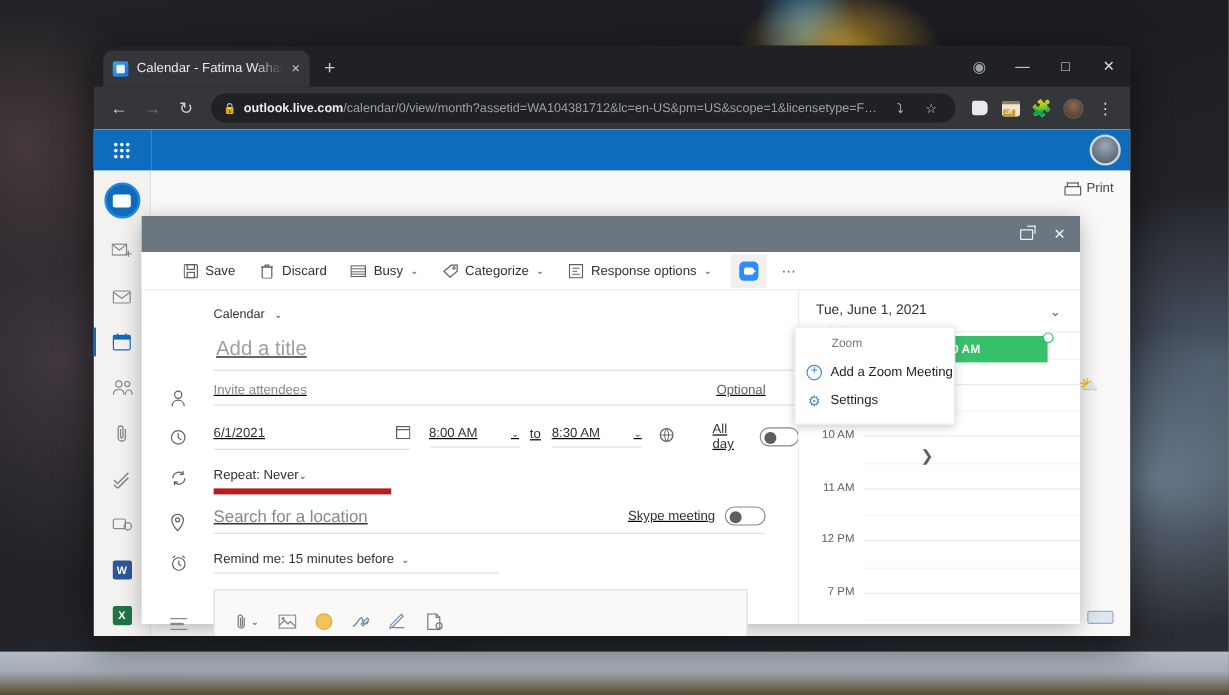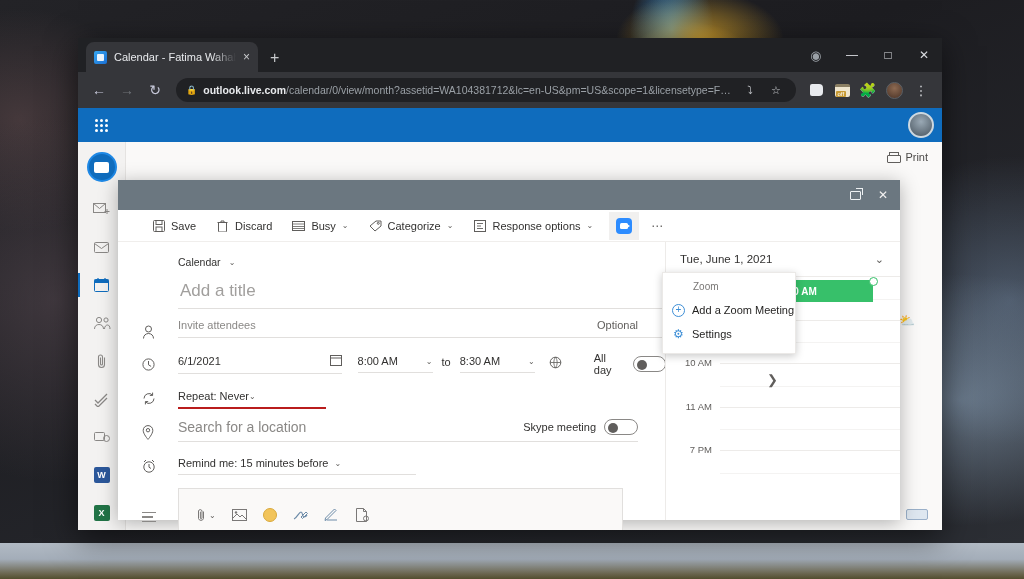--- a/index.html
+++ b/index.html
@@ -263,21 +263,21 @@
   }
 
   
   .dlg-body { display: flex; height: 278px; }
   .form-pane { width: 547px; padding: 8px 0 0 24px; position: relative; }
   .preview-pane { flex: 1; border-left: 1px solid #edebe9; position: relative; overflow: hidden; }
 
   .calsel { display: flex; align-items: center; gap: 8px; font-size: 10.5px; color: #323130;
             padding: 6px 0 0 36px; }
 
-  .frow { display: flex; align-items: flex-start; gap: 0; padding-top: 10px; }
+  .frow { display: flex; align-items: flex-start; gap: 0; padding-top: 10px; text-decoration: underline; }
   .ficon { width: 36px; color: #605e5c; font-size: 12px; flex: none; padding-top: 6px; text-align: left; }
   .fbody { flex: 1; position: relative; }
   .underline { border-bottom: 1px solid #e1dfdd; }
 
   .title-input { font-size: 17px; color: #a19f9d; padding: 3px 0 7px 2px; }
   .row-title .fbody { width: 460px; }
   .dot-badge {
     width: 7px; height: 7px; border-radius: 50%; background: #605e5c;
     margin: 13px 0 0 6px;
   }
@@ -302,21 +302,21 @@
     width: 34px; height: 16px; border-radius: 9px; border: 1px solid #8a8886;
     background: #fff; position: relative;
   }
   .toggle i {
     position: absolute; left: 3px; top: 2.5px; width: 10px; height: 10px;
     border-radius: 50%; background: #605e5c; display: block;
   }
 
   .repeat-field { display: inline-flex; align-items: center; gap: 0;
     font-size: 11px; color: #323130; padding-bottom: 5px;
-    border-bottom: 2px solid #b91c1c; width: 148px; }
+    border-bottom: 5px solid #b91c1c; width: 148px; }
 
   .loc-line { display: flex; align-items: center; width: 460px;
               border-bottom: 1px solid #e1dfdd; padding-bottom: 6px; }
   .loc-ph { font-size: 14px; color: #8a8886; flex: 1; }
   .skype { display: flex; align-items: center; gap: 8px; font-size: 11px; color: #323130; }
 
   .remind-field { display: inline-flex; align-items: center; gap: 6px;
     font-size: 11px; color: #323130; padding-bottom: 5px;
     border-bottom: 1px solid #e1dfdd; width: 238px; }
 
@@ -747,20 +747,24 @@
             </div>
             <div class="hour-row">
               <span class="hour-lbl">10 AM</span>
               <span class="half"></span>
             </div>
             <div class="hour-row">
               <span class="hour-lbl">11 AM</span>
               <span class="half"></span>
             </div>
             <div class="hour-row">
+              <span class="hour-lbl">12 PM</span>
+              <span class="half"></span>
+            </div>
+            <div class="hour-row">
               <span class="hour-lbl">7 PM</span>
               <span class="half"></span>
             </div>
             <div class="event">
               <span>8:00 AM - 8:30 AM</span>
             </div>
             <span class="handle h-tr"></span>
             <span class="handle h-bl"></span>
           </div>
         </div>

